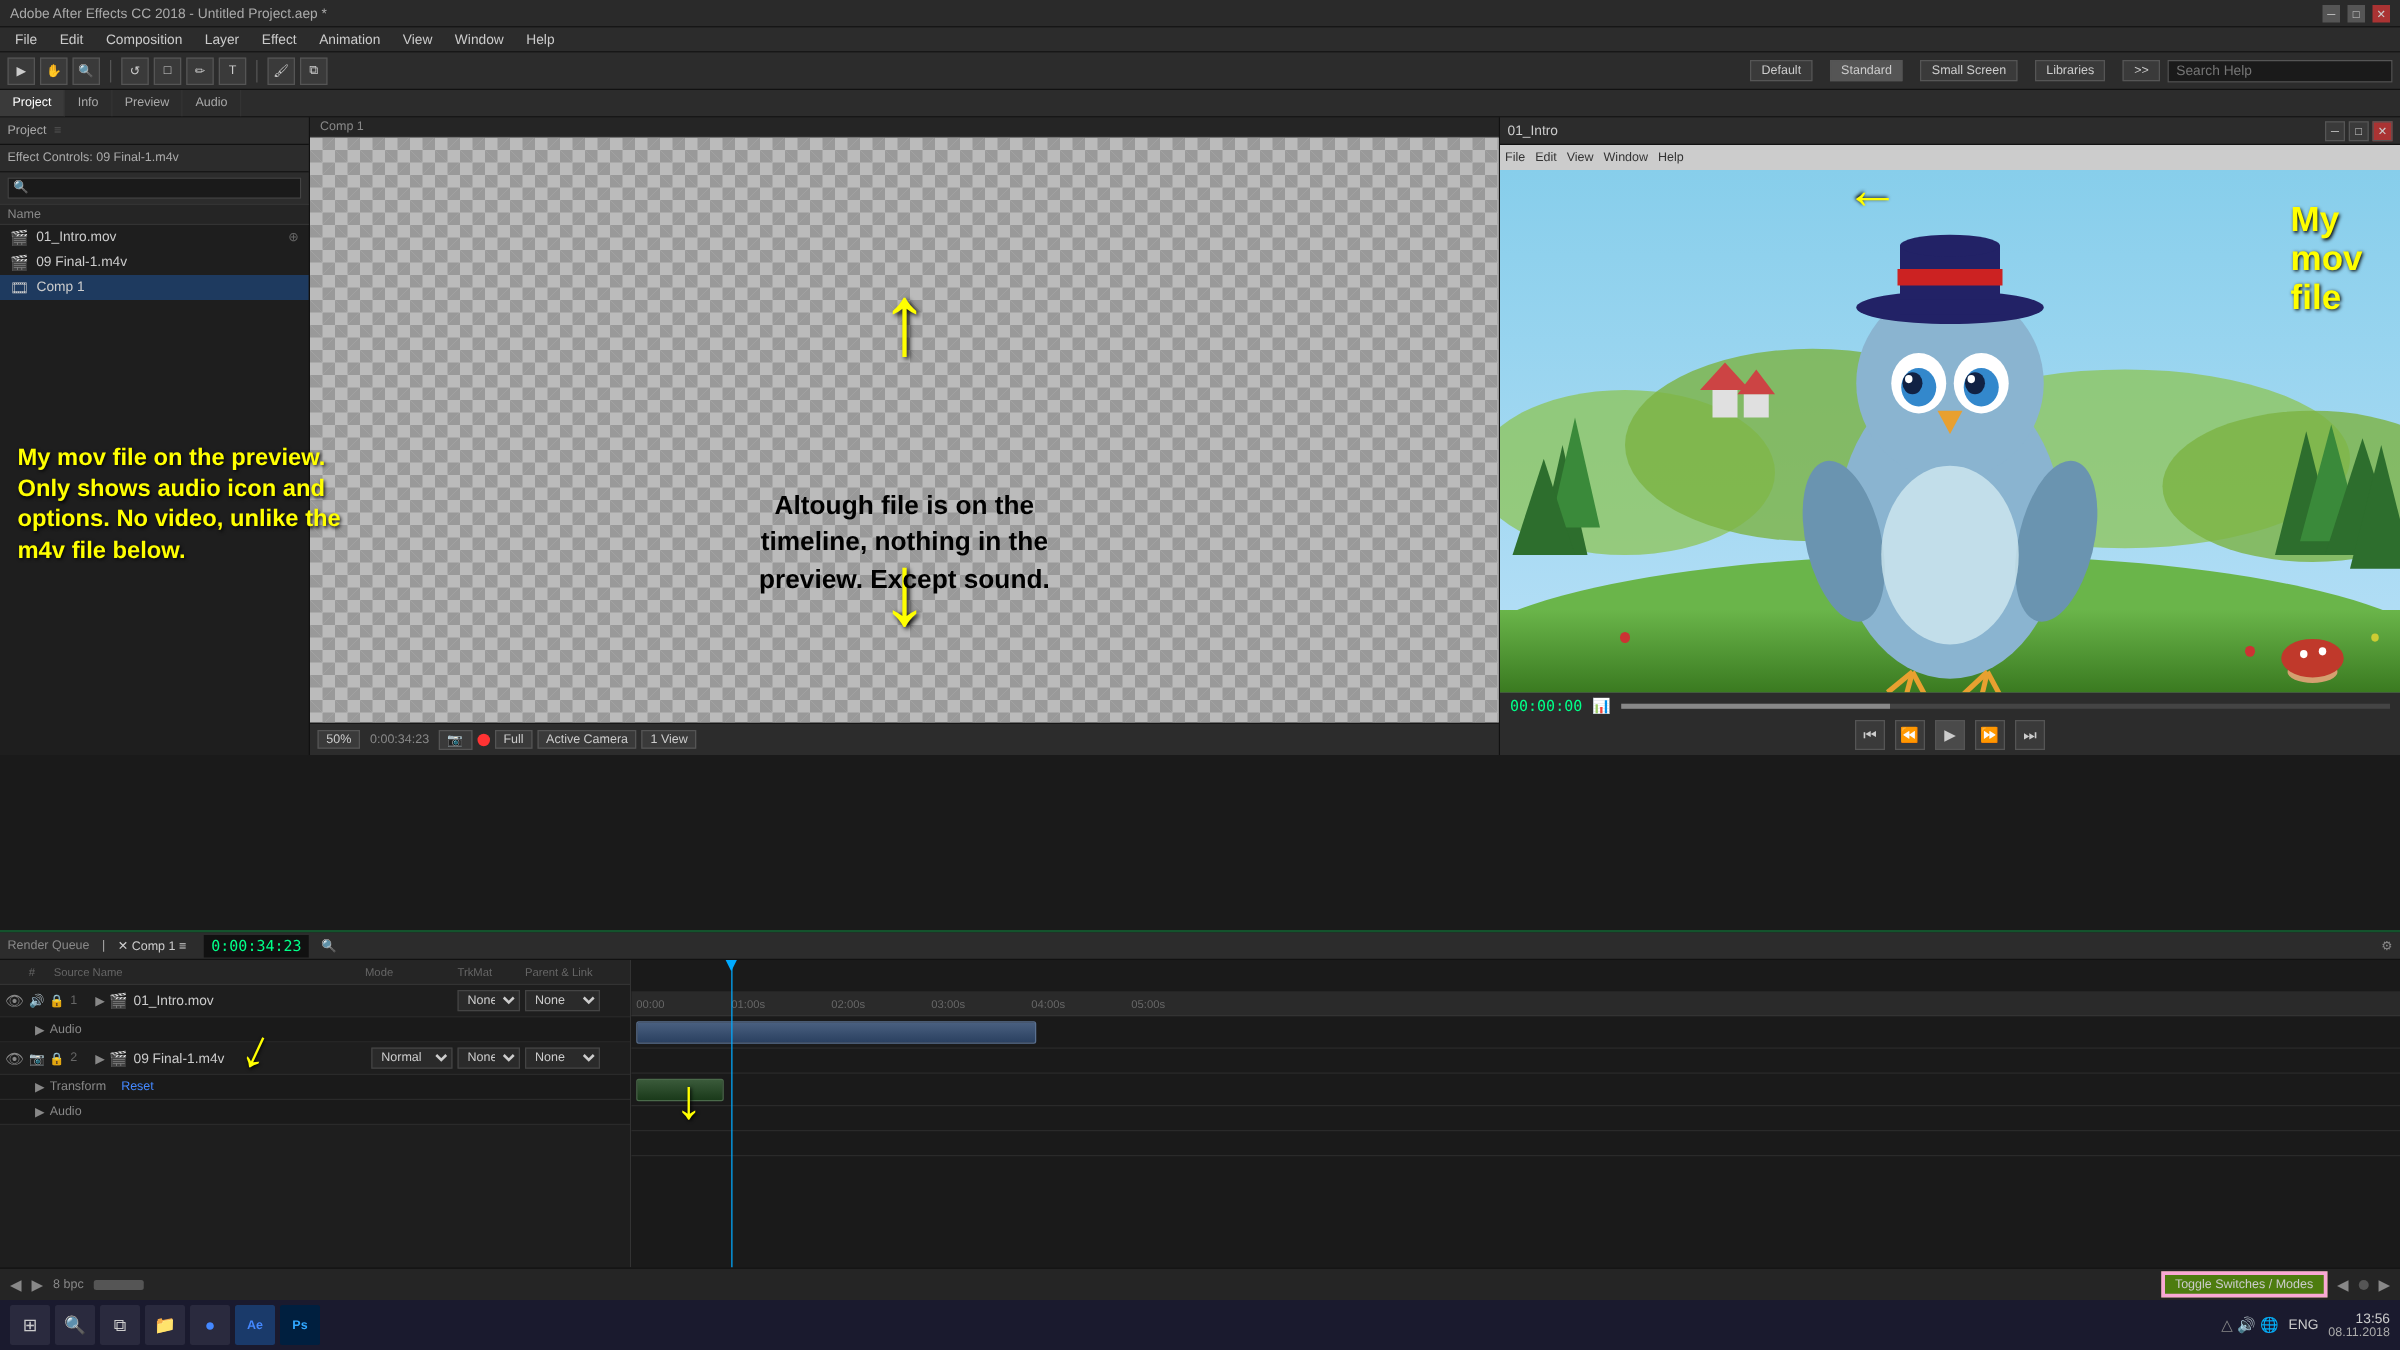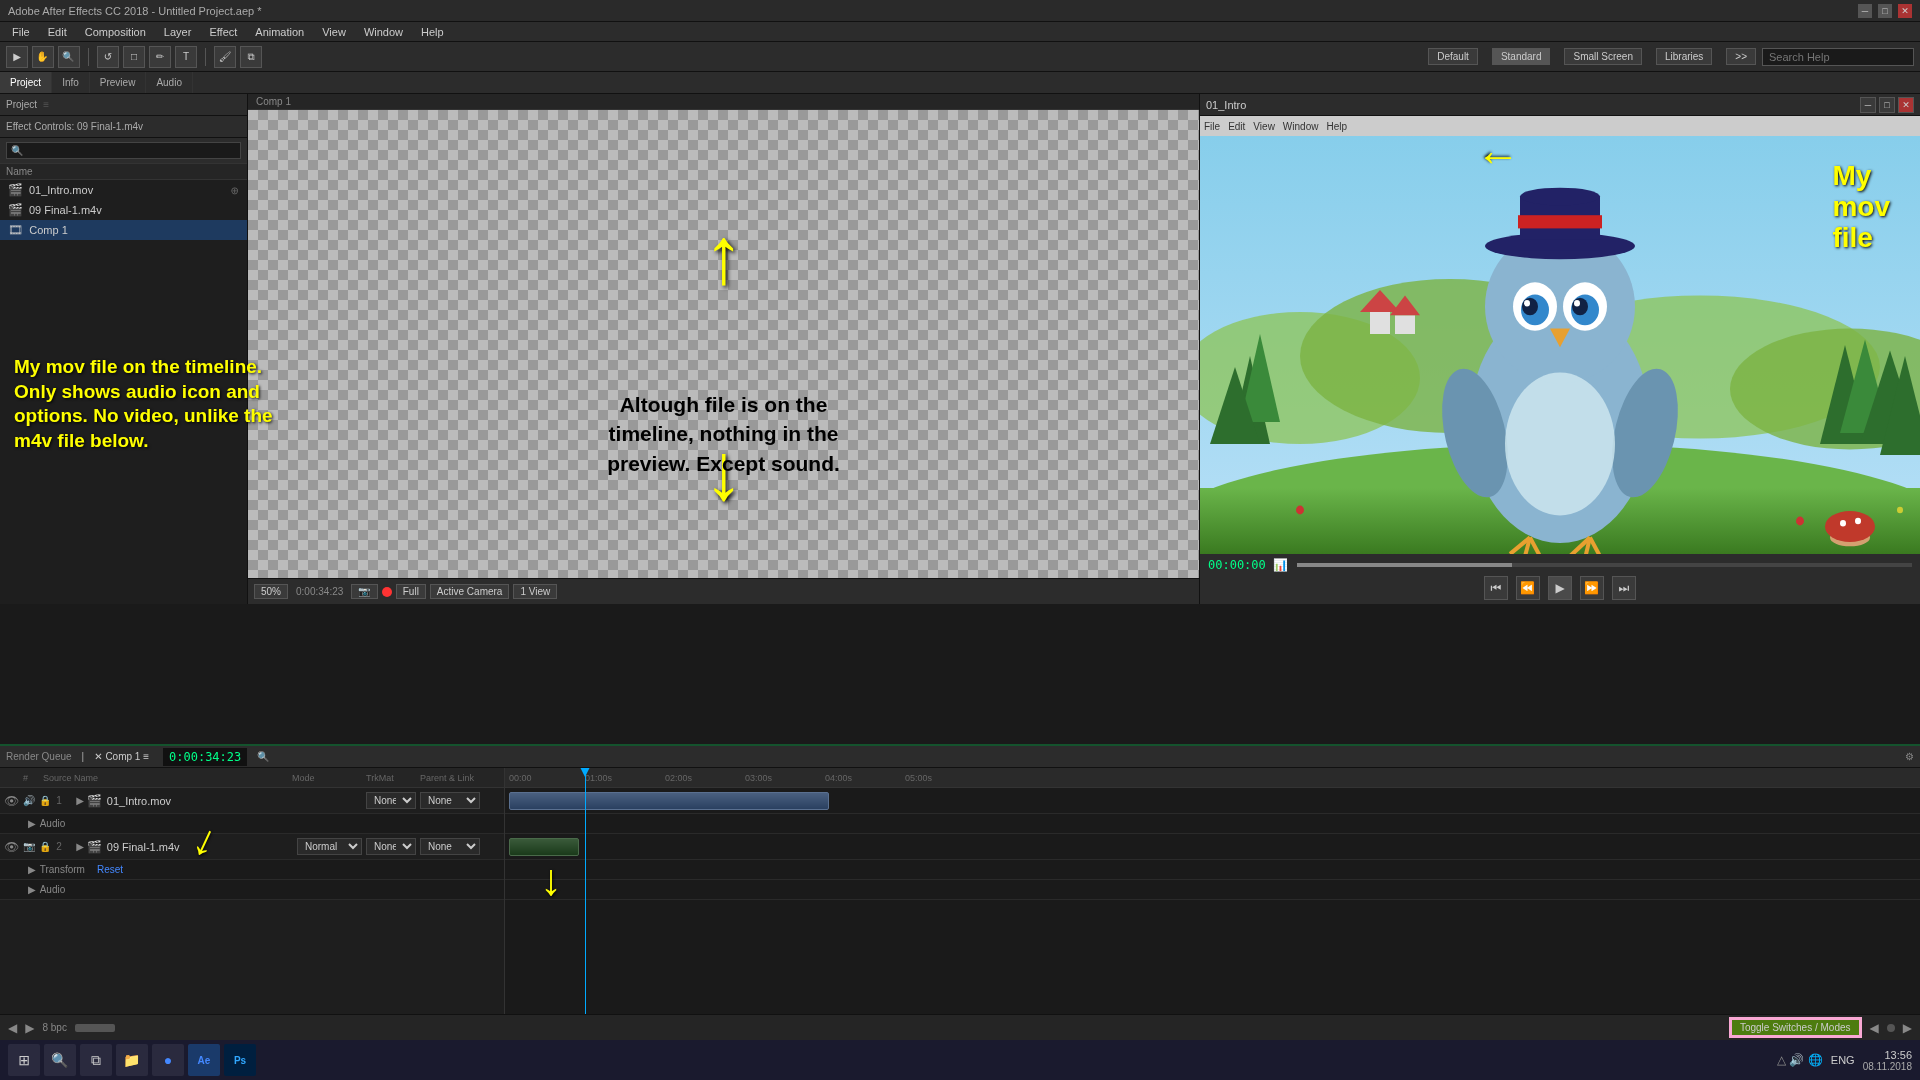--- a/index.html
+++ b/index.html
@@ -83,21 +83,21 @@
       color: #ccc;
       font-size: 10px;
       cursor: pointer;
     }
     .workspace-btn.active { background: #555; }
     #search-help-input {
       background: #1a1a1a;
       border: 1px solid #555;
       color: #ccc;
       padding: 2px 6px;
-      width: 152px;
+      width: 180px;
       font-size: 11px;
     }
 
     
     #main-layout {
       display: flex;
       height: calc(1080px - 22px - 20px - 30px - 22px);
     }
 
     
@@ -441,20 +441,21 @@
     .timeline-ruler {
       height: 18px;
       background: #2a2a2a;
       border-bottom: 1px solid #333;
       display: flex;
       align-items: center;
       padding: 0 4px;
       font-size: 9px;
       color: #666;
       gap: 40px;
+      margin-top: 25px;
     }
     .layer-row {
       height: 26px;
       border-bottom: 1px solid #2a2a2a;
       display: flex;
       align-items: center;
       padding: 0 4px;
       gap: 4px;
     }
     .layer-eye { font-size: 12px; color: #888; cursor: pointer; }
@@ -631,21 +632,21 @@
       <div class="project-item">
         <span class="item-icon">🎬</span>
         <span>09 Final-1.m4v</span>
       </div>
       <div class="project-item selected">
         <span class="item-icon">🎞</span>
         <span>Comp 1</span>
       </div>
     </div>
 
-    <div id="annotation-left" style="position:absolute; left:14px; top:355px; color:#ffff00; font-size:19px; font-weight:bold; line-height:1.3; width:285px; z-index:100; text-shadow:1px 1px 3px #000;">My mov file on the timeline. Only shows audio icon and options. No video, unlike the m4v file below.</div>
+    <div id="annotation-left" style="position:absolute; left:14px; top:355px; color:#ffff00; font-size:19px; font-weight:bold; line-height:1.3; width:285px; z-index:100; text-shadow:1px 1px 3px #000;">My mov file on the preview. Only shows audio icon and options. No video, unlike the m4v file below.</div>
   </div>
 
   <div id="center-panel">
     <div id="comp-breadcrumb">
       <span>Comp 1</span>
     </div>
     <div id="composition-view">
       <div id="checker-bg"></div>
       <div id="yellow-arrow-up">↑</div>
       <div id="yellow-arrow-down">↓</div>

